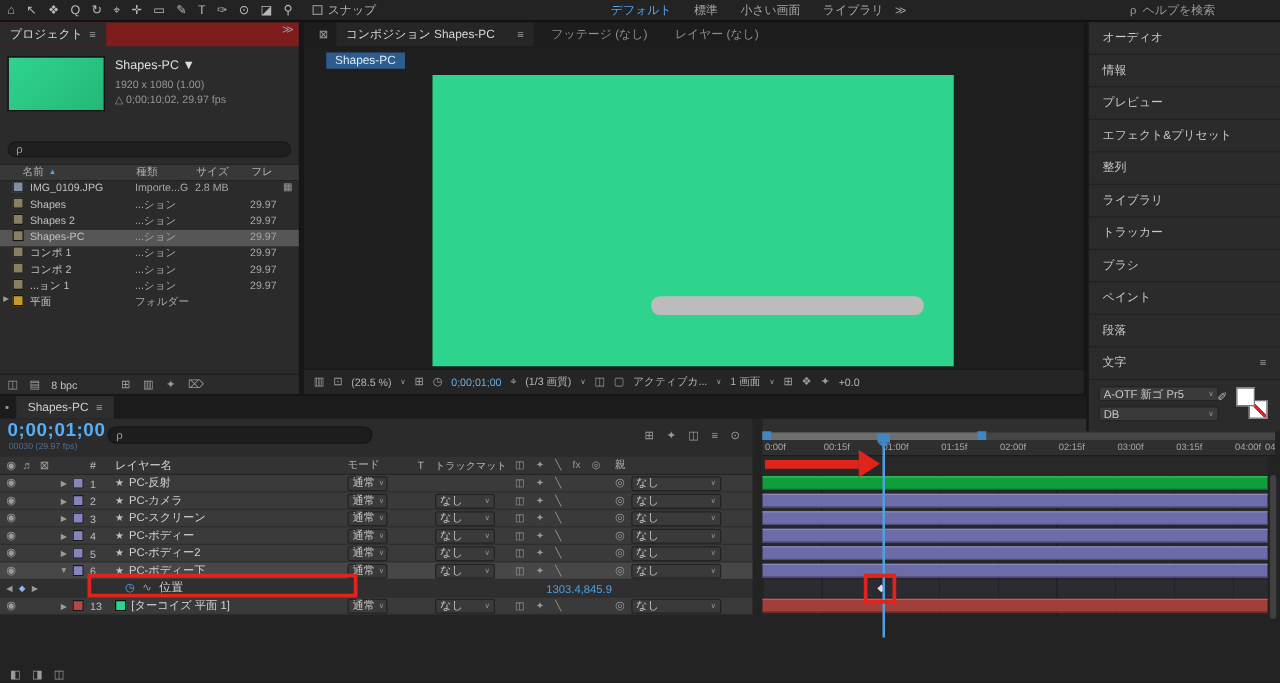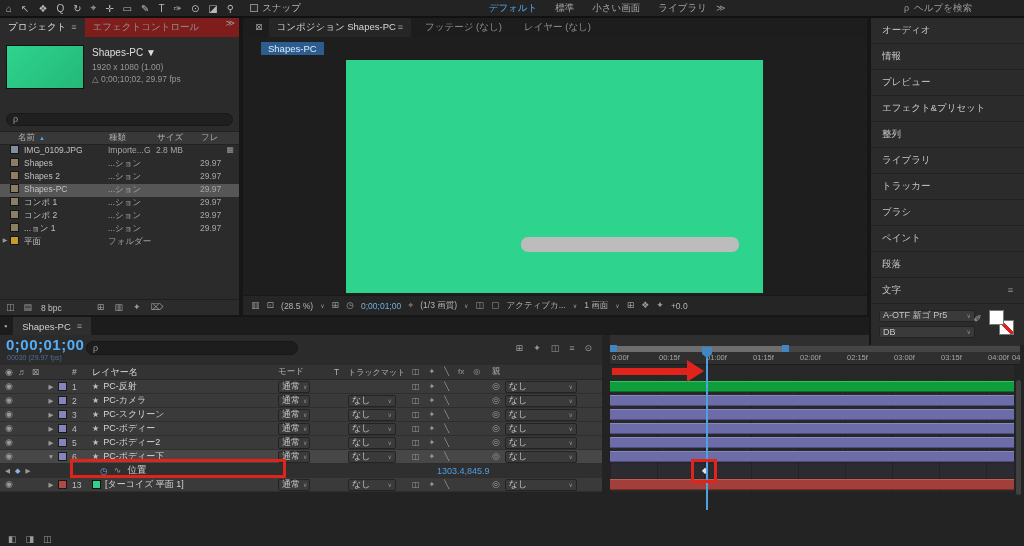--- a/index.html
+++ b/index.html
@@ -42,21 +42,21 @@
 .picon.folder{background:#c79a2e}
 .pn{flex:1;overflow:hidden;white-space:nowrap}
 .pt{width:48px;color:#a5a5a5}.ps{width:44px;color:#a5a5a5}.pf{width:38px;color:#a5a5a5}
 .rowtrail{position:absolute;right:5px;color:#9a9a9a;font-size:8px}
 .pbottom{position:absolute;bottom:0;left:0;right:0;height:16px;background:#2b2b2b;border-top:1px solid #1e1e1e;display:flex;align-items:center;gap:9px;padding:0 6px}
 .bpc{color:#c0c0c0;font-size:8.5px}
 .pbr{margin-left:26px;display:flex;gap:10px}
 
 #viewer{position:absolute;left:243px;top:18px;width:624px;height:297px;background:#1e1e1e}
 .vtabs{height:19px;background:#1d1d1d;display:flex;align-items:center;gap:6px;padding:0 6px}
-.vtab{height:19px;display:flex;align-items:center;gap:2px;padding:0 8px;font-size:9.5px;color:#8f8f8f;white-space:nowrap}
+.vtab{height:19px;display:flex;align-items:center;gap:18px;padding:0 8px;font-size:9.5px;color:#8f8f8f;white-space:nowrap}
 .vtab.active{background:#262626;color:#d8d8d8}
 .complabel{position:absolute;left:18px;top:24px;background:#2d5d8f;color:#dcebfa;font-size:9.5px;padding:1px 7px}
 .comp{position:absolute;left:103px;top:42px;width:417px;height:233px;background:#2ed48e}
 .graybar{position:absolute;left:175px;top:177px;width:218px;height:15px;background:#bcbcbc;border-radius:7px}
 .vbottom{position:absolute;left:0;bottom:0;right:0;height:20px;background:#252525;border-top:1px solid #181818;display:flex;align-items:center;gap:7px;padding:0 8px;font-size:8.5px;color:#b5b5b5;white-space:nowrap;overflow:hidden}
 .vtc{color:#72aede}
 
 #rightpanel{position:absolute;left:869px;top:18px;width:155px;height:327px;background:#2b2b2b;border-left:2px solid #161616;z-index:5}
 .rp-item{height:26px;display:flex;align-items:center;padding:0 11px;border-bottom:1px solid #212121;font-size:9.5px;color:#c8c8c8;background:#2b2b2b}
 .rp-item .mi{margin-left:auto}
@@ -167,23 +167,20 @@
     <span>ヘルプを検索</span>
   </div>
 </div>
 
 <div id="project">
   <div class="ptabs">
     <div class="ptab active">
       <span>プロジェクト</span>
       <span class="mi">≡</span>
     </div>
-    <div class="ptab">
-      <span>エフェクトコントロール</span>
-    </div>
     <span class="povf">≫</span>
   </div>
   <div class="pinfo">
     <div class="thumb"></div>
     <div class="meta">
       <div class="cname">Shapes-PC ▼</div>
       <div class="cinfo">1920 x 1080 (1.00)</div>
       <div class="cinfo">△ 0;00;10;02, 29.97 fps</div>
     </div>
   </div>

